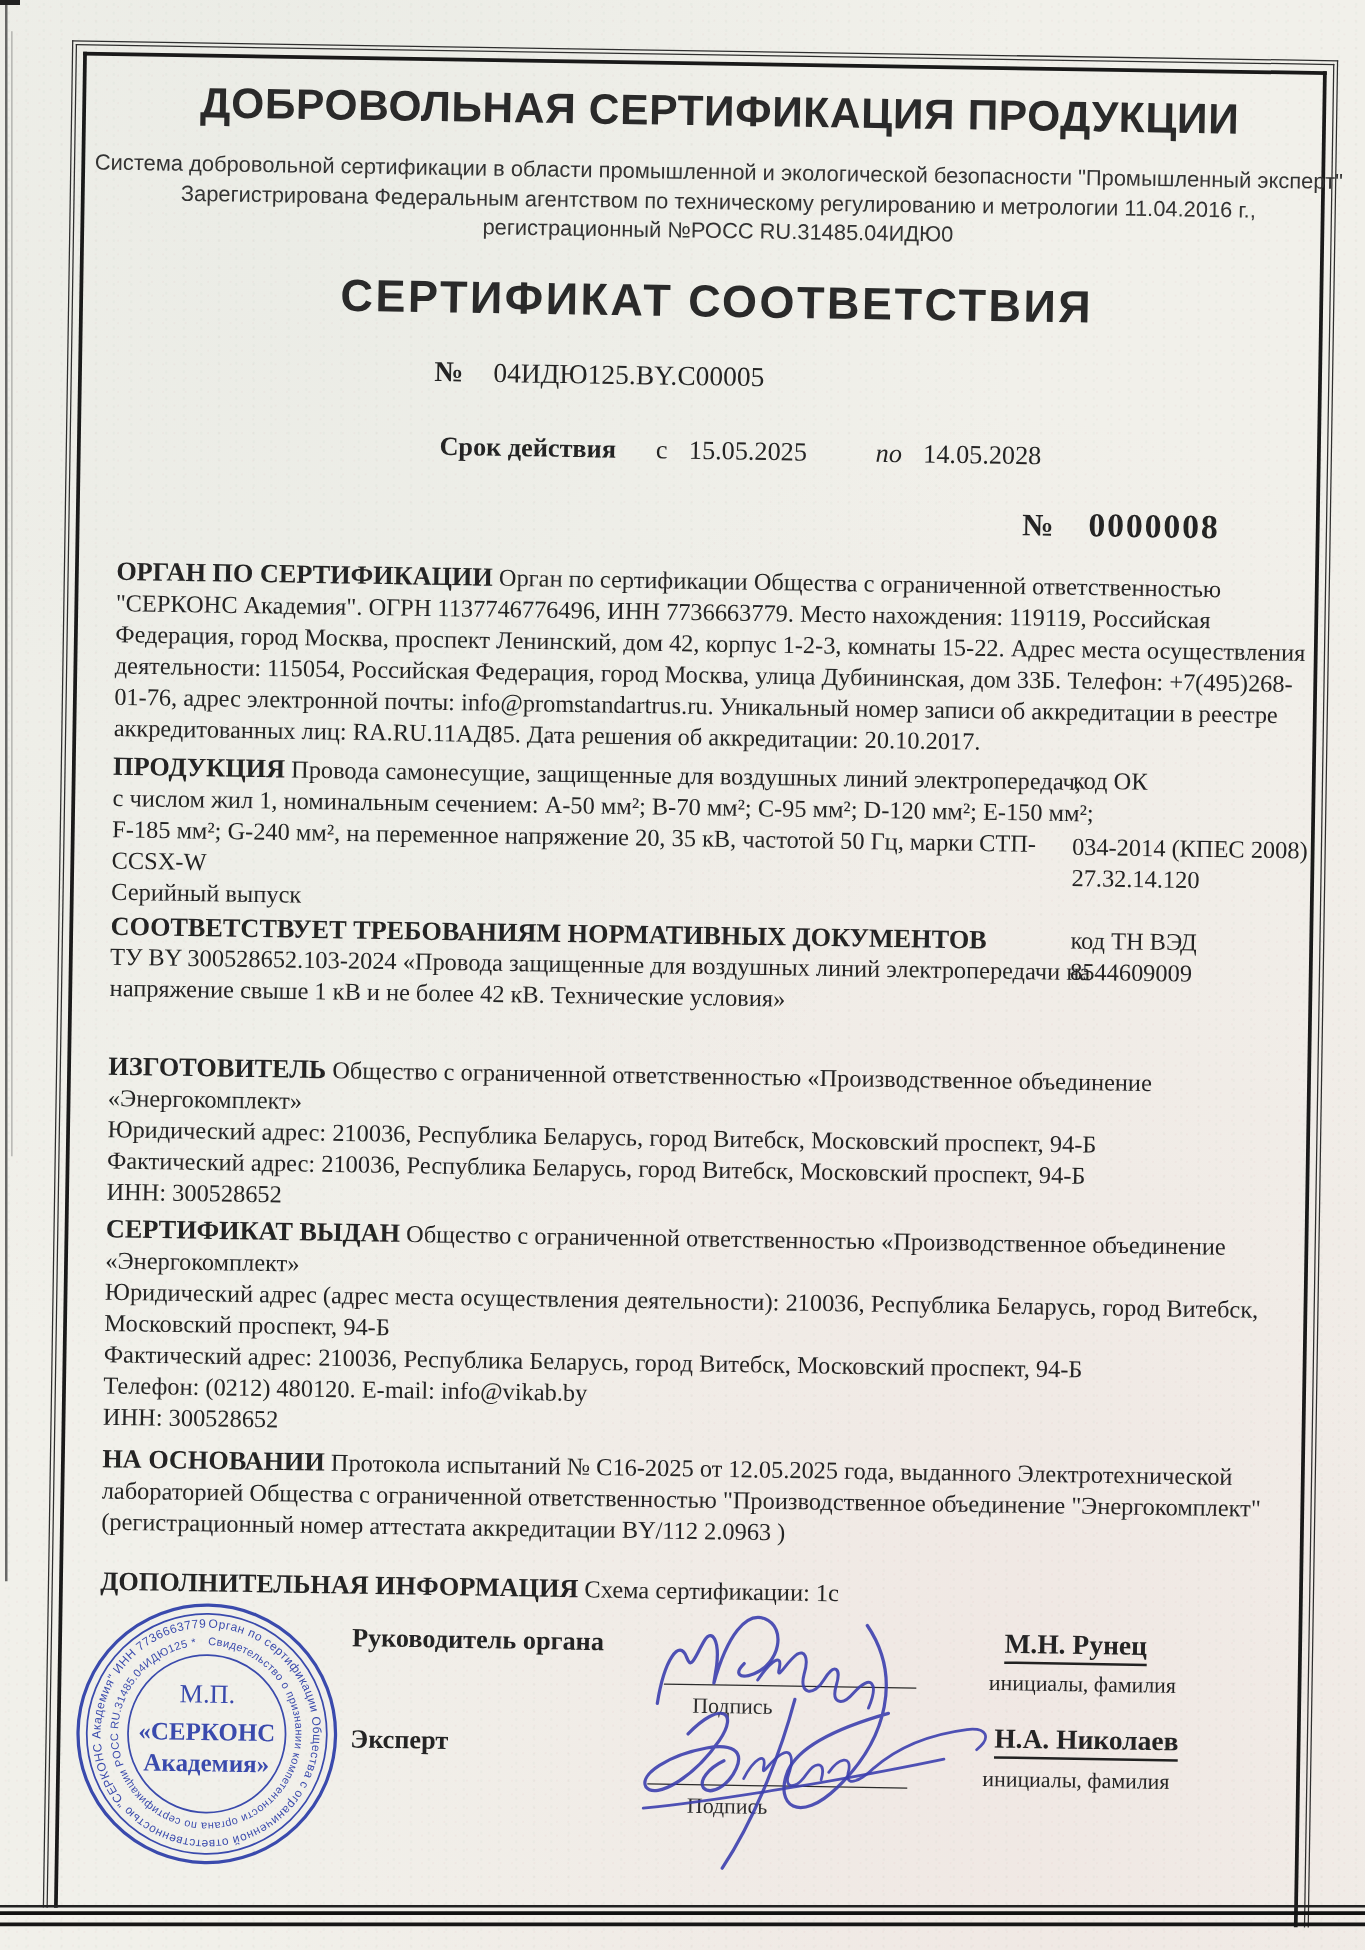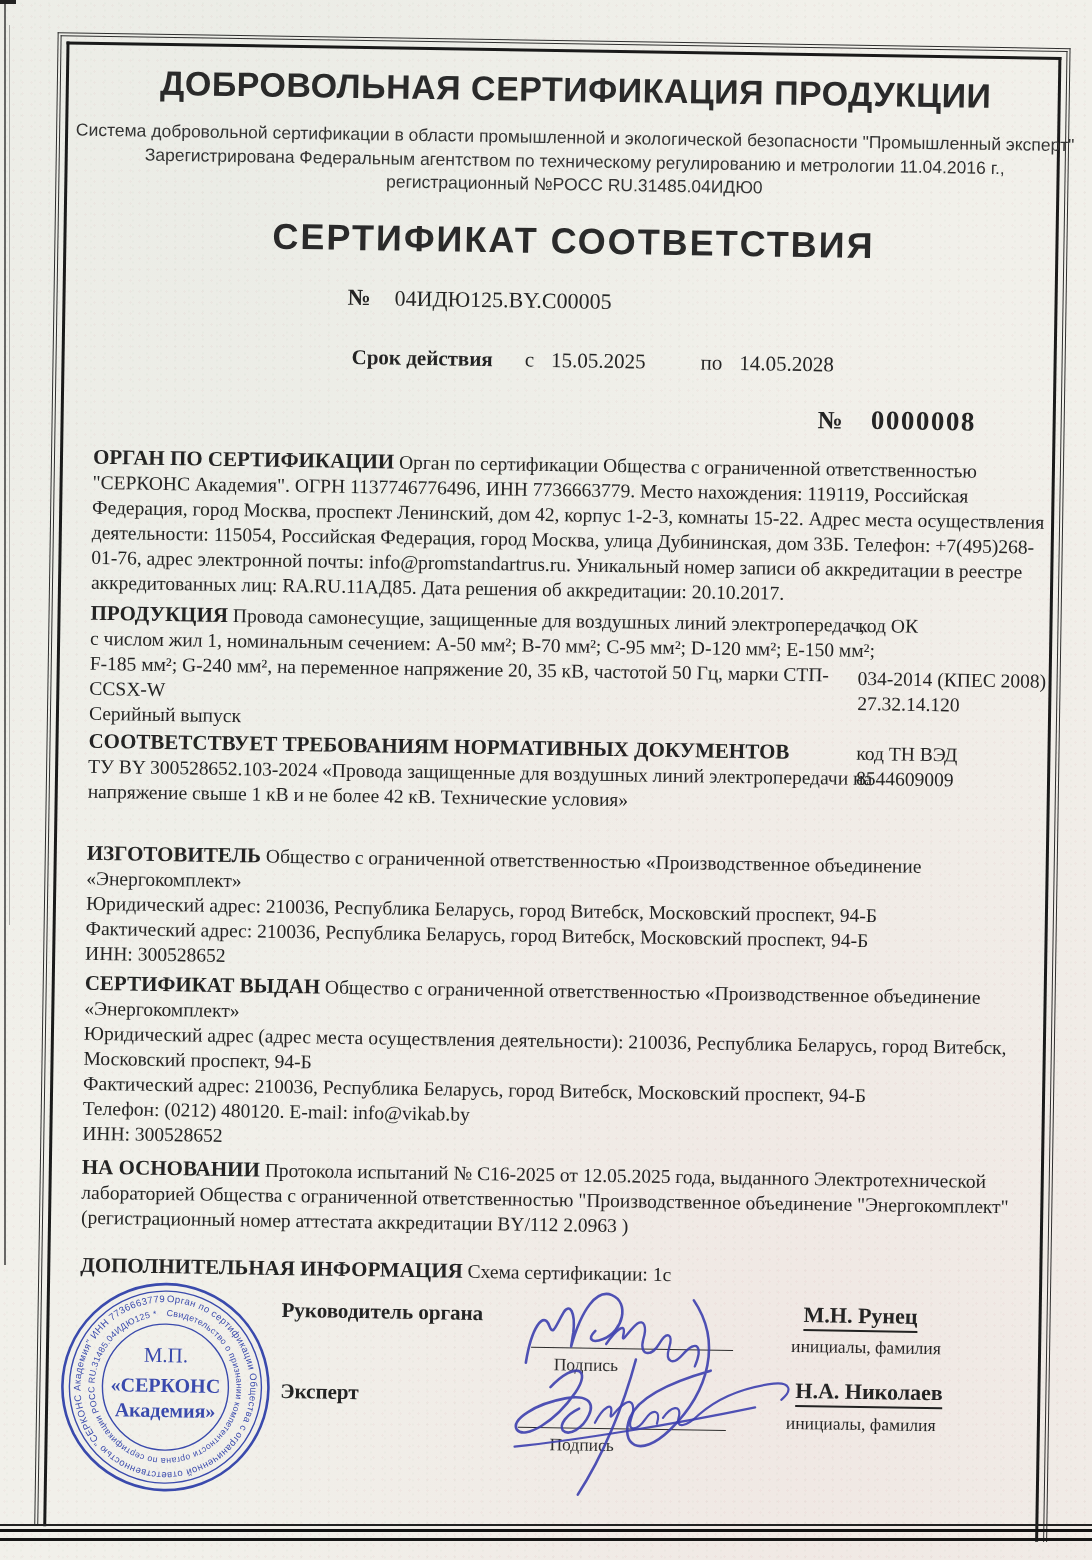--- a/index.html
+++ b/index.html
@@ -36,21 +36,21 @@
     line-height:23.5px;color:#333;}
   .cert-title{top:220px;font-family:"Liberation Sans",sans-serif;font-weight:bold;
     font-size:36px;letter-spacing:2px;color:#2a2a2a;}
   .row{display:flex;align-items:baseline;}
   .numrow{top:288px;left:340px;font-size:22px;}
   .numrow .nsign{font-weight:bold;font-size:23px;margin-right:24px;}
   .validity{top:348px;left:345px;font-size:21px;}
   .validity .vlabel{font-weight:bold;}
   .validity .gap1{margin-left:32px;}
   .validity .gap2{margin-left:17px;}
-  .validity .gap3{margin-left:55px;}
+  .validity .gap3{margin-left:55px;font-style:italic;}
   .blankrow{top:400px;left:812px;}
   .blankrow .nsign{font-weight:bold;font-size:25px;margin-right:28px;}
   .blankrow .nval{font-weight:bold;font-size:27px;letter-spacing:1.5px;}
   .section{left:88px;width:962px;font-size:19.5px;line-height:25px;}
   .slabel{font-weight:bold;font-size:21px;}
   .stext{}
   .narrow{width:786px;}
   .codecol{position:absolute;left:768px;top:0;width:200px;font-size:19.5px;line-height:25px;}
   .addr{margin:0;}
   .sec-organ{top:452px;}

